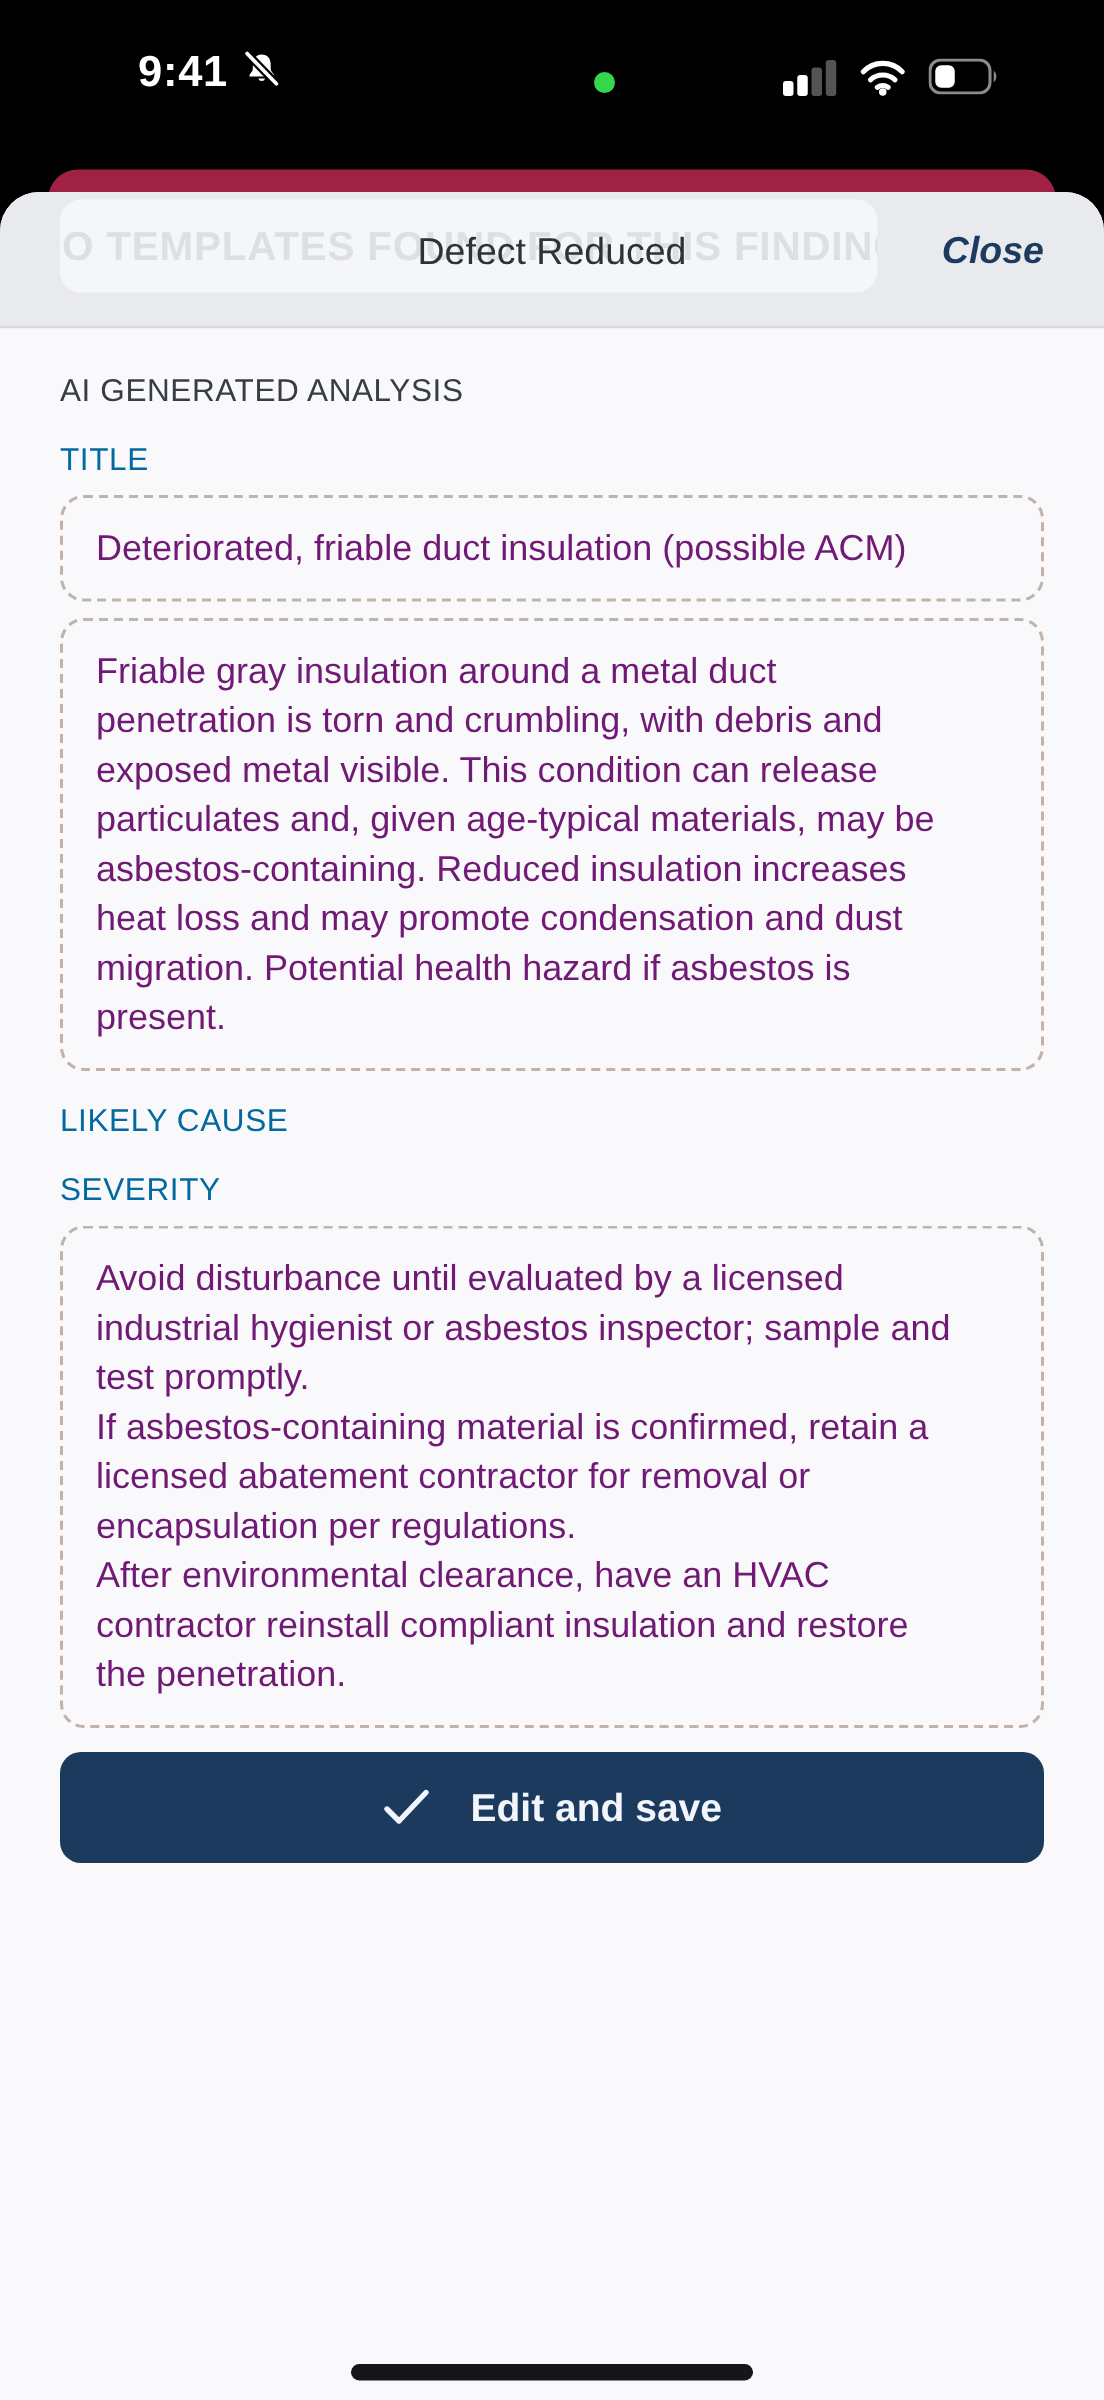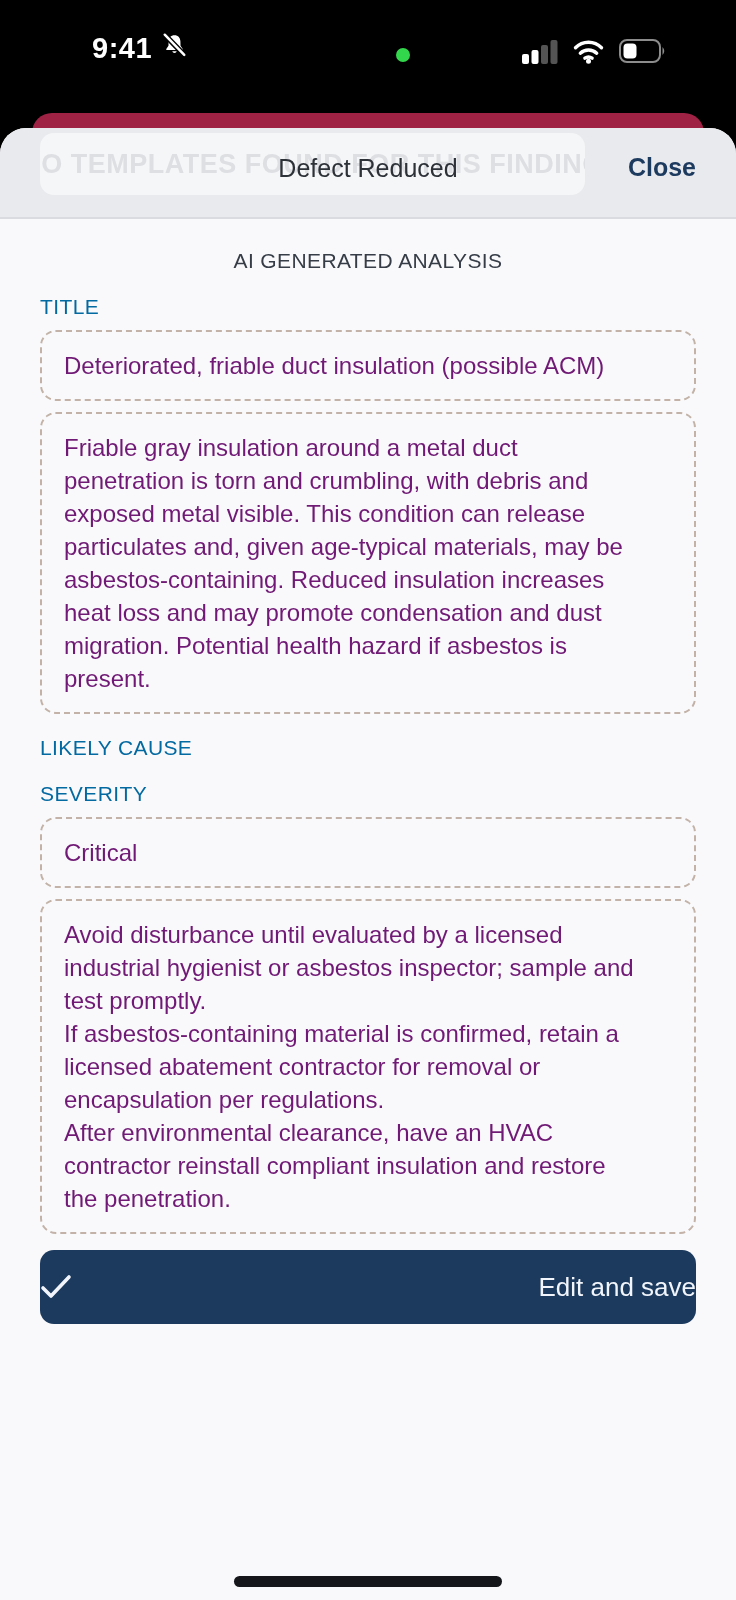--- a/index.html
+++ b/index.html
@@ -6,21 +6,21 @@
   html,body { background:#222; }
   body { font-family:"Liberation Sans","DejaVu Sans",sans-serif; }
 
   .screen {
     position:relative; width:736px; height:1600px;
     background:#000; overflow:hidden; margin:0 auto;
   }
 
   
   .status-bar { position:absolute; top:0; left:0; right:0; height:113px; background:#000; z-index:1; }
-  .sb-left { position:absolute; left:92px; top:32px; display:flex; gap:9px; }
+  .sb-left { position:absolute; left:92px; top:32px; display:flex; align-items:center; gap:9px; }
   .sb-time { color:#fff; font-size:29px; font-weight:700; letter-spacing:.5px; }
   .sb-dot { position:absolute; left:396px; top:48px; width:14px; height:14px; border-radius:50%; background:#32d74b; }
   .sb-right { position:absolute; right:70px; top:38px; display:flex; align-items:center; gap:14px; }
 
   
   .maroon-strip {
     position:absolute; top:113px; left:32px; right:32px; height:40px;
     background:#9f2245; border-radius:20px 20px 0 0; z-index:2;
   }
 
@@ -39,46 +39,46 @@
     display:flex; align-items:center; justify-content:center;
     color:#dddfe3; font-size:27px; font-weight:600; letter-spacing:.5px;
     white-space:nowrap; overflow:hidden;
   }
   .sheet-title {
     position:absolute; left:0; right:0; top:26px; text-align:center;
     font-size:25px; font-weight:500; color:#2d3138;
   }
   .close-btn {
     position:absolute; right:40px; top:25px; background:none; border:none; cursor:pointer;
-    font-family:inherit; font-size:25px; font-weight:700; color:#1d3a5f;
+    font-family:inherit; font-size:25px; font-weight:700; color:#1d3a5f;font-style:italic;
   }
 
   
   .sheet-body { padding:0 40px; }
   .section-heading {
-    margin-top:30px; font-size:21px; color:#363d47; letter-spacing:.4px;text-align:center;
+    margin-top:30px; font-size:21px; color:#363d47; letter-spacing:.4px;
   }
   .field-label {
     margin-top:22px; font-size:21px; color:#0369a1; letter-spacing:.4px;
   }
   .field-box {
     margin-top:11px; border:2px dashed #c2b2a7; border-radius:16px;
     padding:17px 22px; background:transparent;
   }
   .field-value {
     font-size:24px; line-height:33px; color:#701a75;
     max-width:576px; white-space:pre-line;
   }
 
   
   .save-btn {
     margin-top:16px; width:100%; height:74px;
     background:#1b3a5e; border:none; border-radius:14px; cursor:pointer;
-    display:flex; align-items:center; justify-content:space-between; gap:27px;
-    color:#f2f6fc; font-family:inherit; font-size:26px; font-weight:400;
+    display:flex; align-items:center; justify-content:center; gap:27px;
+    color:#f2f6fc; font-family:inherit; font-size:26px; font-weight:700;
   }
   .check-icon { display:flex; align-items:center; }
 
   .home-indicator {
     position:absolute; left:50%; transform:translateX(-50%); bottom:13px;
     width:268px; height:11px; border-radius:6px; background:#15161a; z-index:4;
   }
 </style>
 </head>
 <body>
@@ -151,23 +151,20 @@
           <div class="field-value">Friable gray insulation around a metal duct penetration is torn and crumbling, with debris and exposed metal visible. This condition can release particulates and, given age-typical materials, may be asbestos-containing. Reduced insulation increases heat loss and may promote condensation and dust migration. Potential health hazard if asbestos is present.</div>
         </div>
       </div>
 
       <div class="field">
         <div class="field-label">LIKELY CAUSE</div>
       </div>
 
       <div class="field">
         <div class="field-label">SEVERITY</div>
-        <div class="field-box">
-          <div class="field-value">Critical</div>
-        </div>
       </div>
 
       <div class="field">
         <div class="field-box">
           <div class="field-value">Avoid disturbance until evaluated by a licensed industrial hygienist or asbestos inspector; sample and test promptly.
 If asbestos-containing material is confirmed, retain a licensed abatement contractor for removal or encapsulation per regulations.
 After environmental clearance, have an HVAC contractor reinstall compliant insulation and restore the penetration.</div>
         </div>
       </div>
 

